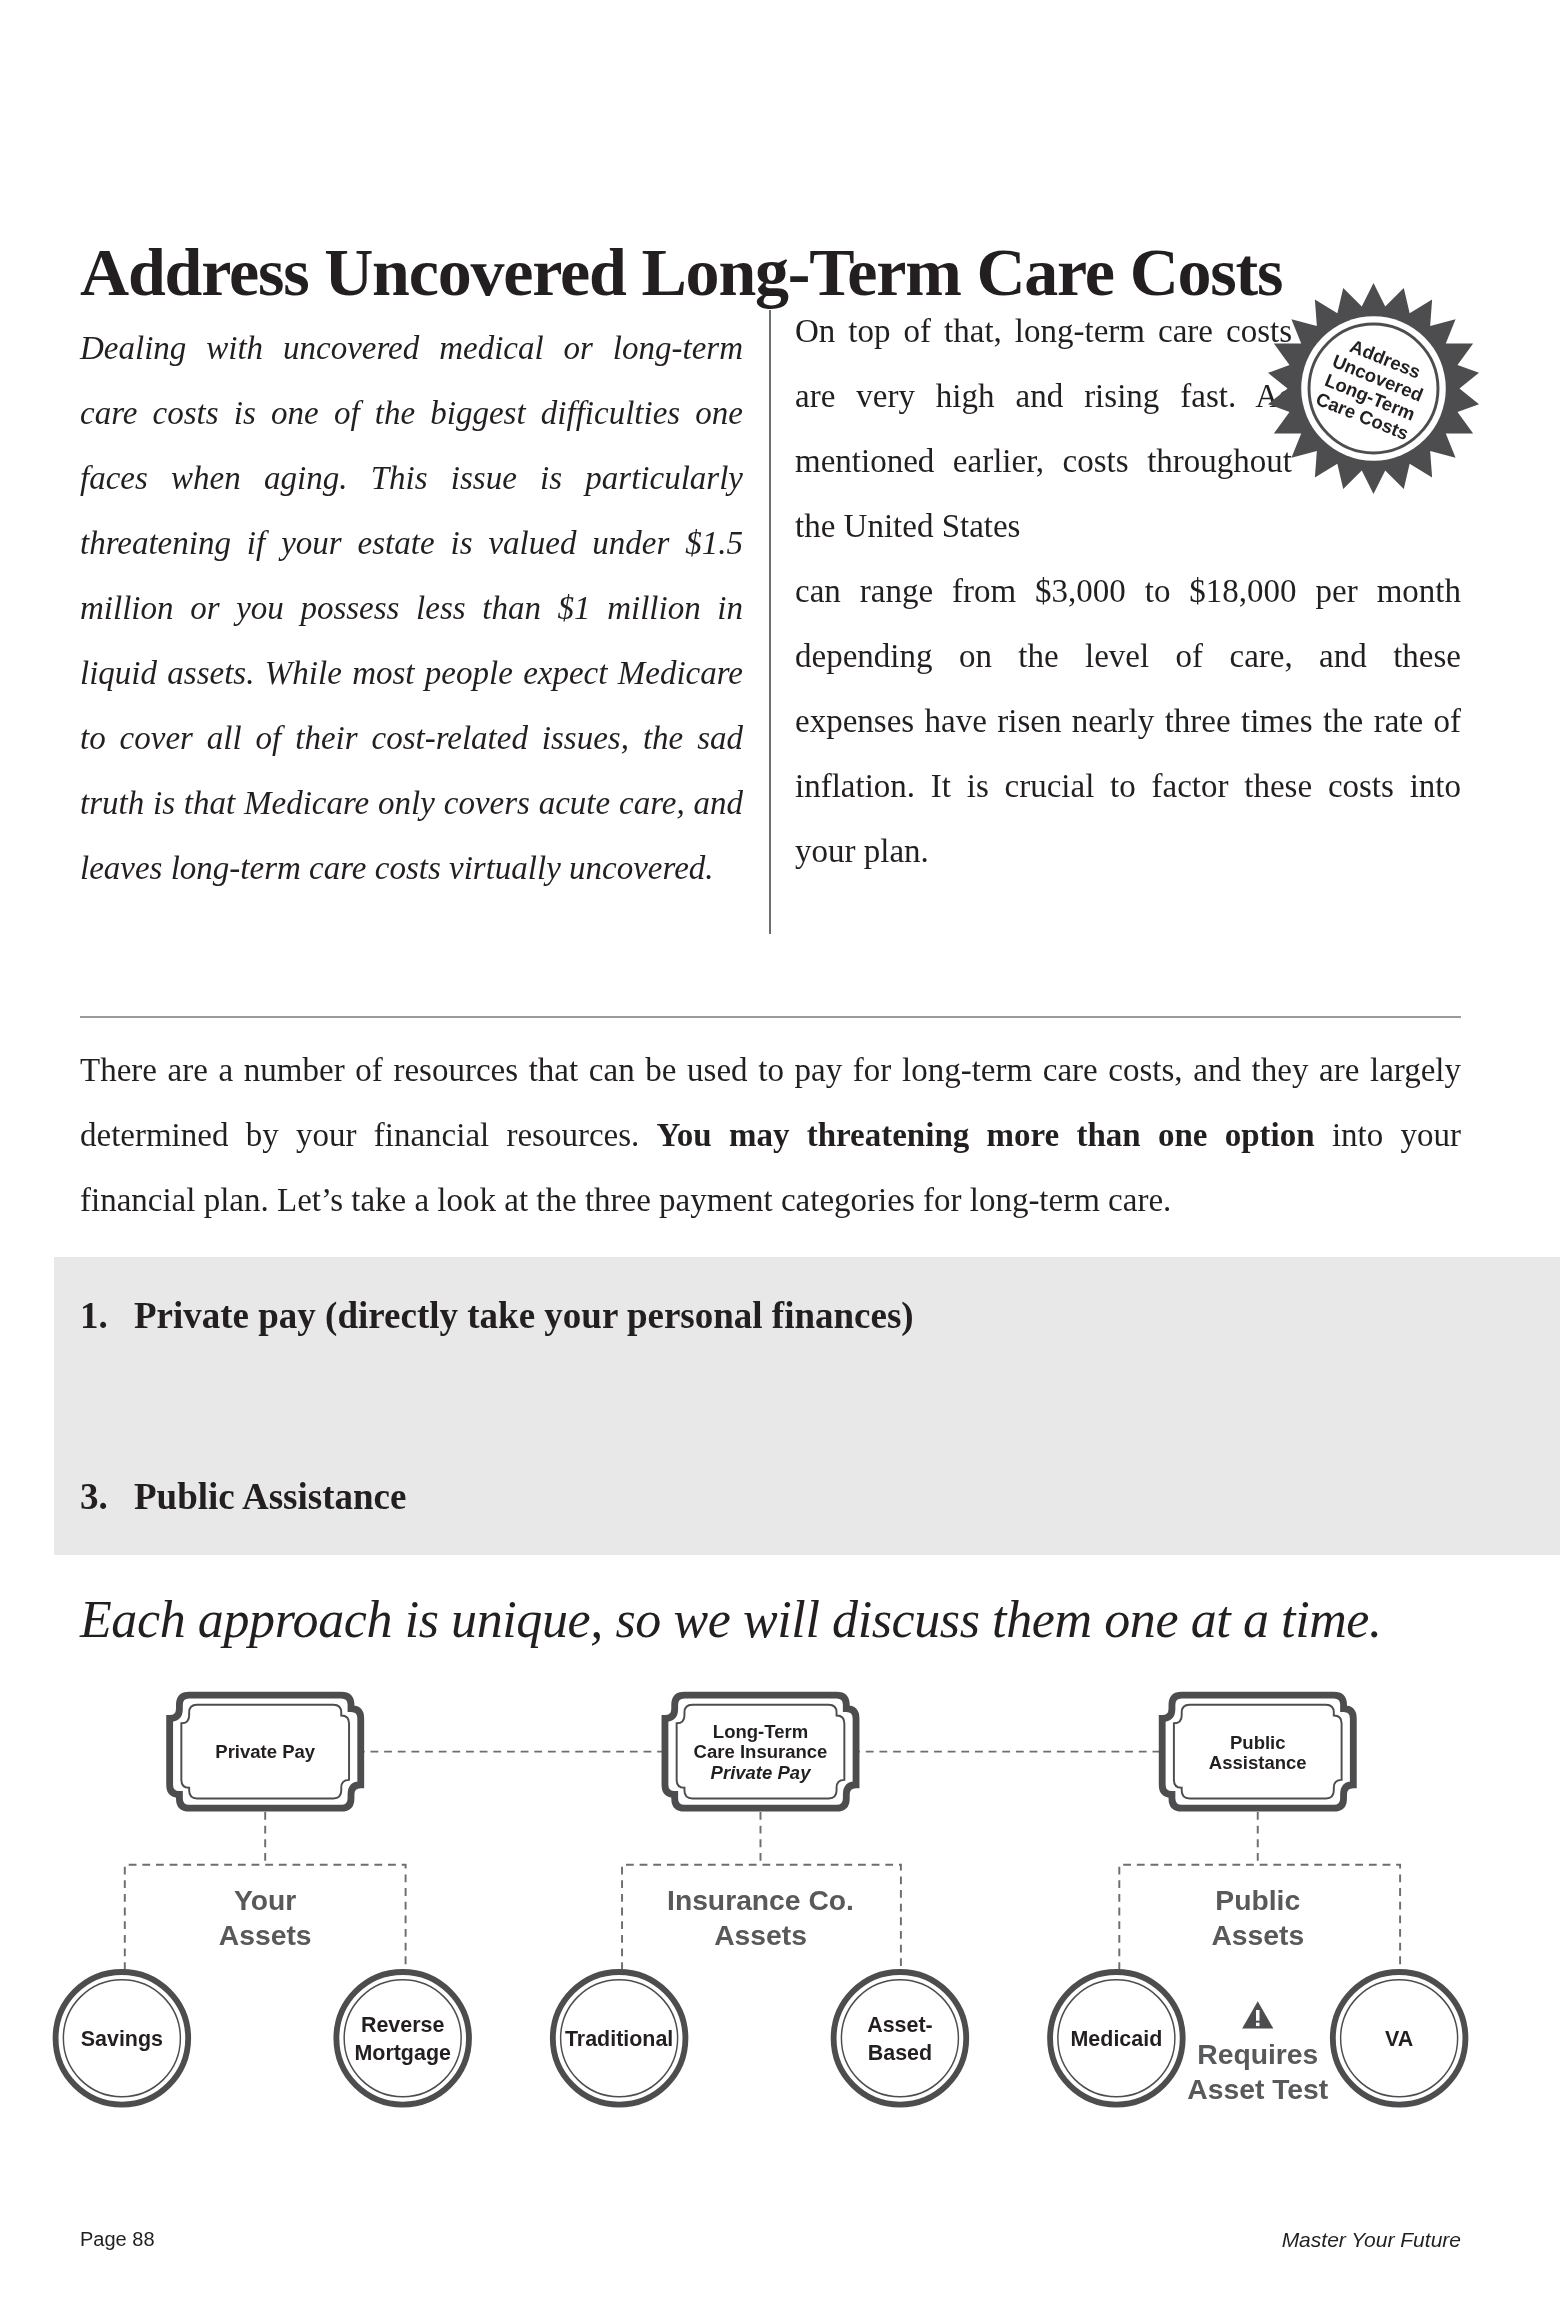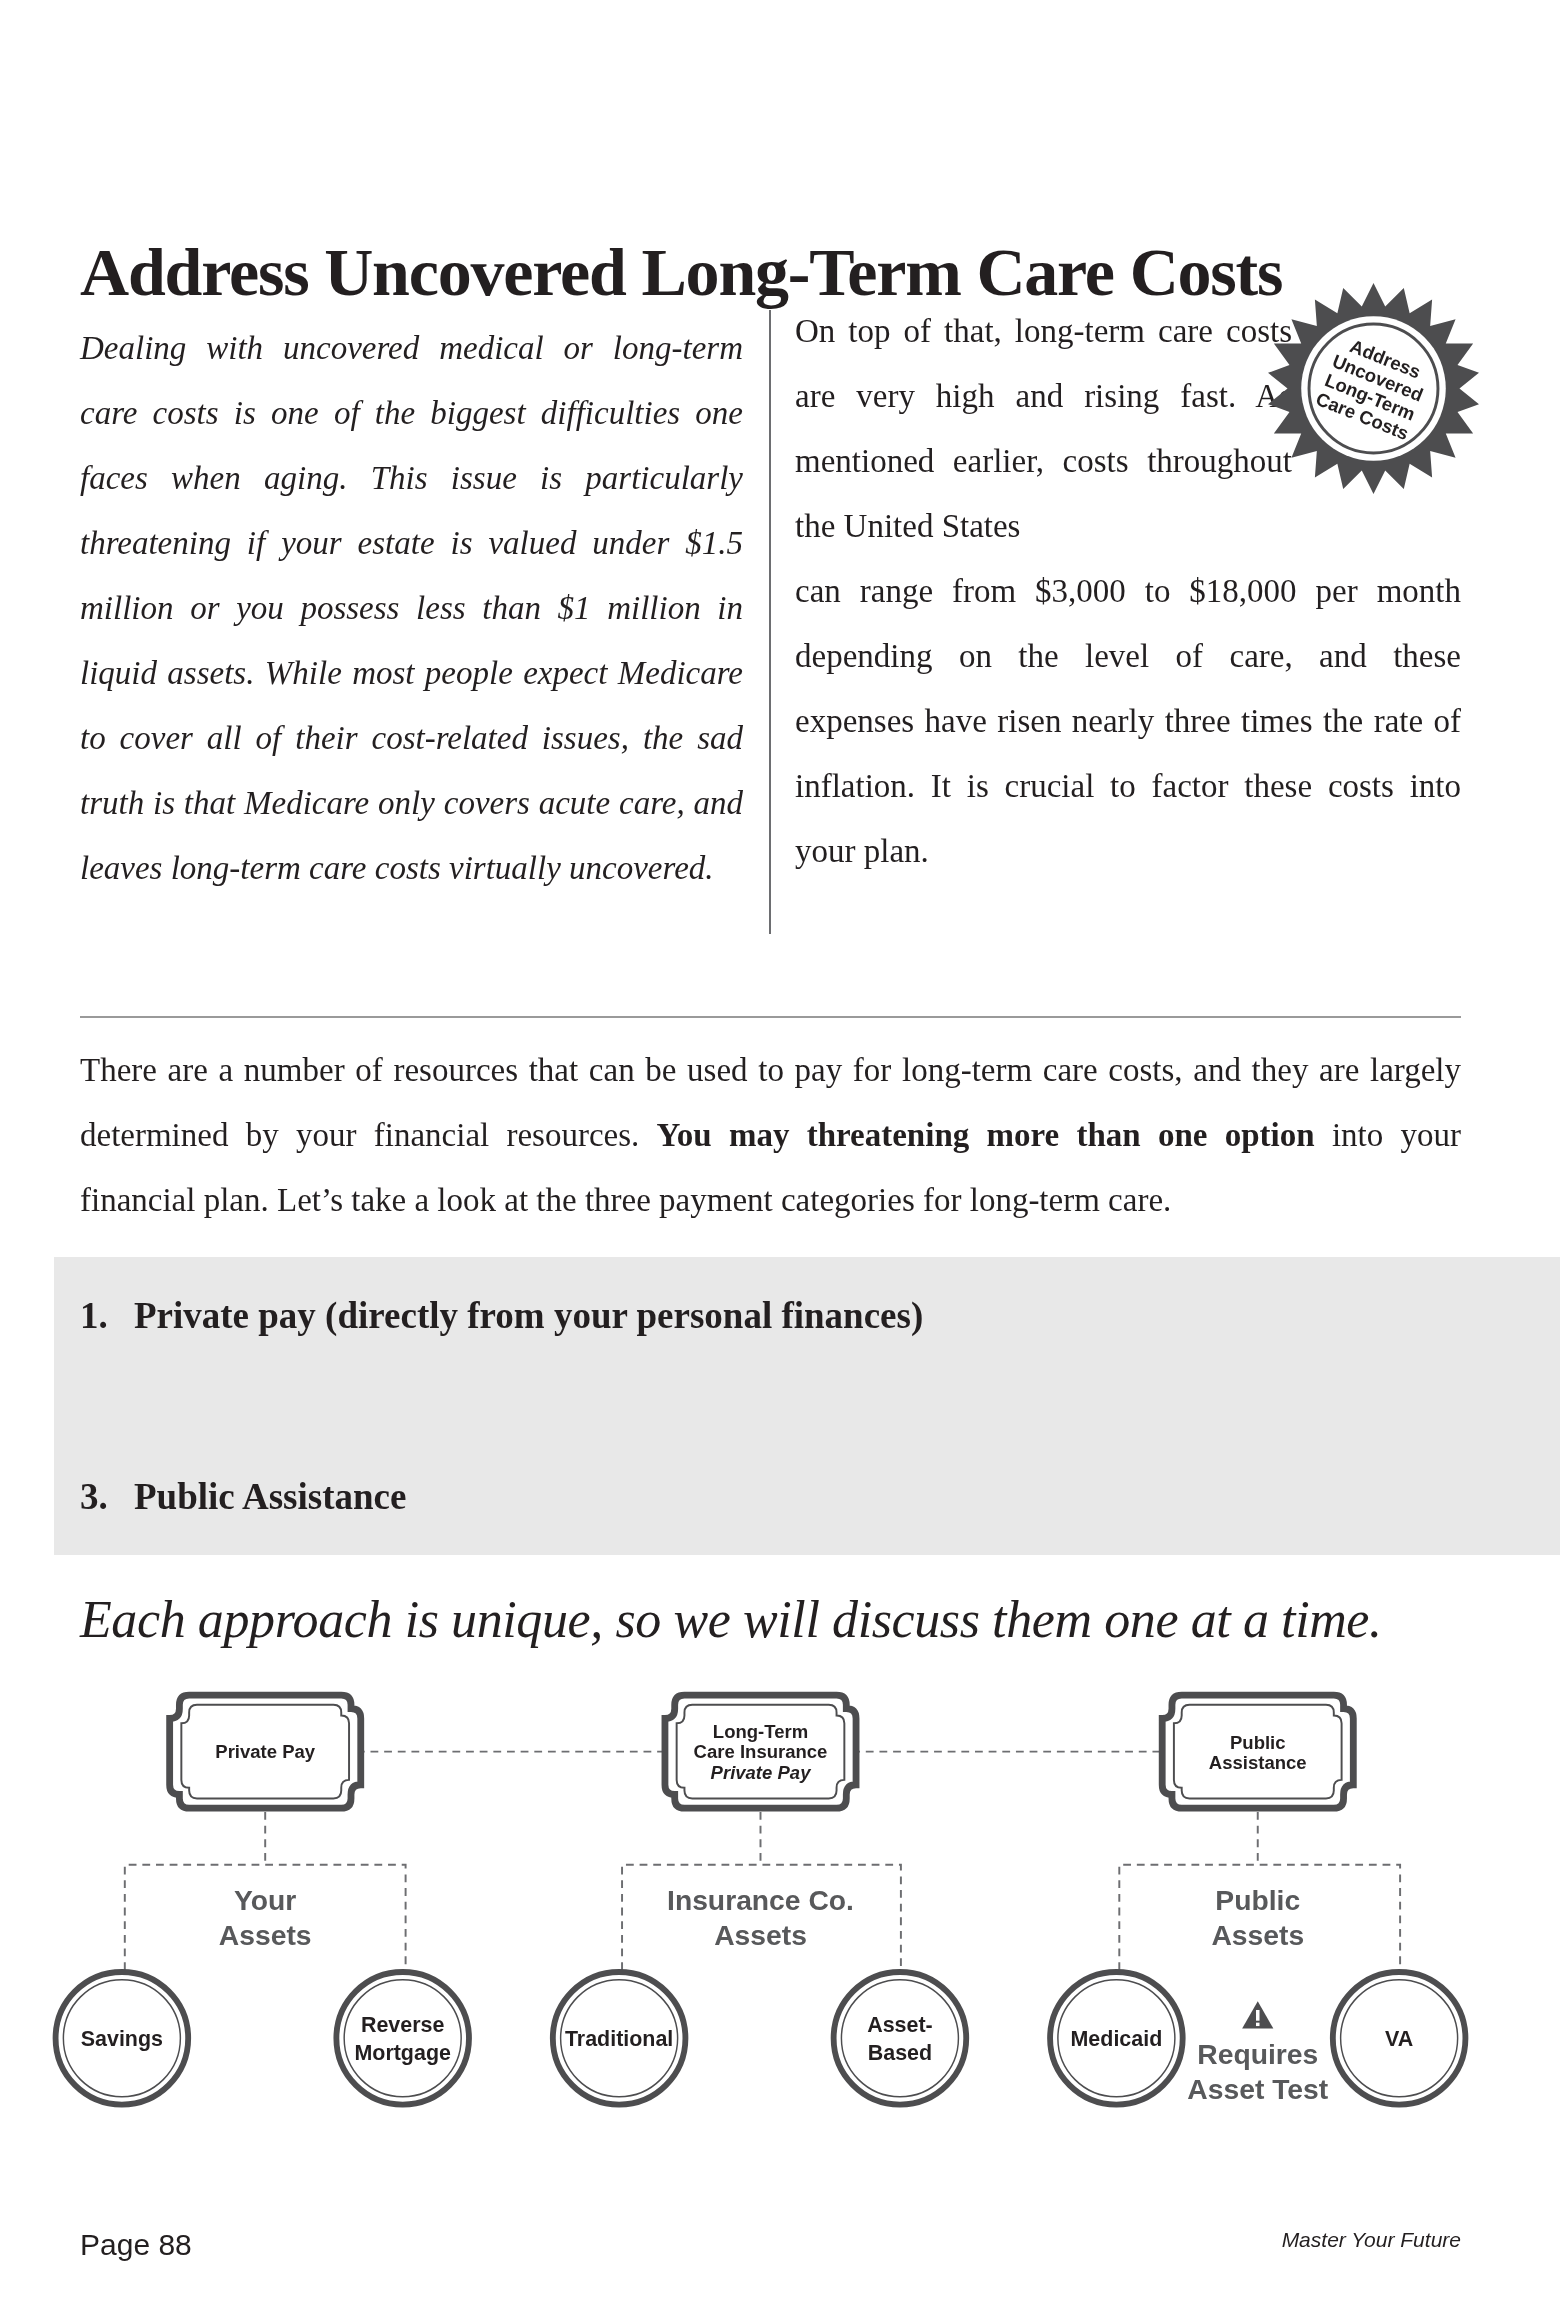--- a/index.html
+++ b/index.html
@@ -18,21 +18,21 @@
   #intro{left:80px;top:1038px;width:1381px;font-size:33px;line-height:65px;text-align:justify;}
   #intro b{font-weight:bold;}
   #options-box{left:54px;top:1257px;width:1507px;height:298px;background:#e8e8e8;}
   .opt{position:absolute;left:80px;font-size:37px;font-weight:bold;white-space:nowrap;}
   .opt .num{display:inline-block;width:54px;}
   #closing{left:80px;top:1590px;font-size:52px;font-style:italic;white-space:nowrap;letter-spacing:-0.4px;}
   #diagram{left:0;top:1658px;width:1560px;height:507px;}
   .box-label{font-size:19px;fill:#231f20;font-weight:bold;}
   .grp-label{font-size:29px;font-weight:bold;fill:#58595b;}
   .circ-label{font-size:22px;font-weight:bold;fill:#231f20;}
-  #footer-left{left:80px;top:2228px;font-size:30px;}
+  #footer-left{left:80px;top:2228px;font-size:20px;}
   #footer-right{right:99px;top:2228px;font-size:21px;font-style:italic;}
 </style>
 </head>
 <body>
 
 <h1 id="title" class="abs serif">Address Uncovered Long-Term Care Costs</h1>
 
 <div id="col-left" class="abs serif col">Dealing with uncovered medical or long-term care costs is one of the biggest difficulties one faces when aging. This issue is particularly threatening if your estate is valued under $1.5 million or you possess less than $1 million in liquid assets. While most people expect Medicare to cover all of their cost-related issues, the sad truth is that Medicare only covers acute care, and leaves long-term care costs virtually uncovered.</div>
 
 <div id="col-divider" class="abs"></div>
@@ -56,21 +56,21 @@
 </svg>
 
 <div id="rule" class="abs"></div>
 
 <p id="intro" class="abs serif" style="margin:0;">
   <span>There are a number of resources that can be used to pay for long-term care costs, and they are largely determined by your financial resources. </span><b>You may threatening more than one option</b><span> into your financial plan. Let’s take a look at the three payment categories for long-term care.</span>
 </p>
 
 <div id="options-box" class="abs">
   <div class="opt serif" style="top:37px;left:26px;">
-    <span class="num">1.</span><span>Private pay (directly from your personal finances)</span>
+    <span class="num">1.</span><span>Private pay (directly take your personal finances)</span>
   </div>
   <div class="opt serif" style="top:218px;left:26px;">
     <span class="num">3.</span><span>Public Assistance</span>
   </div>
 </div>
 
 <div id="closing" class="abs serif">Each approach is unique, so we will discuss them one at a time.</div>
 
 <svg id="diagram" class="abs" viewBox="0 0 1600 520">
   <defs>

